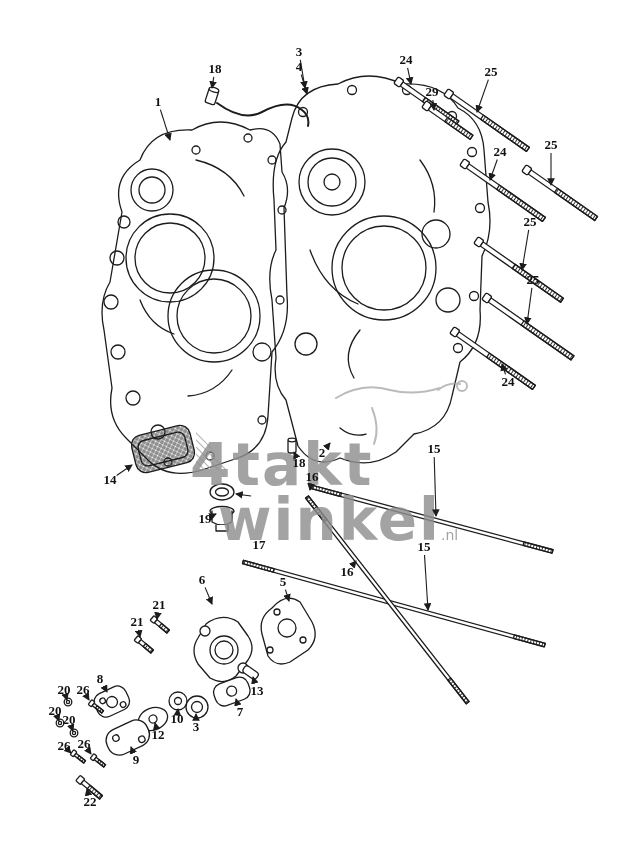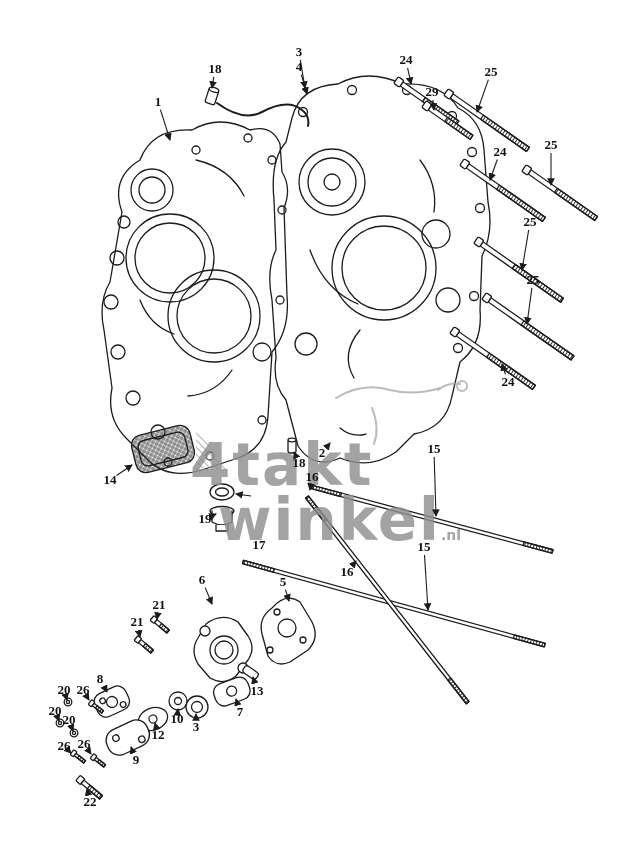--- a/index.html
+++ b/index.html
@@ -11,21 +11,21 @@
   .leaders{pointer-events:none;}
   .leaders line{stroke:var(--ink);stroke-width:1.1;}
   .callout-layer{position:absolute;inset:0;pointer-events:none;}
   .callout{position:absolute;transform:translate(-50%,-50%);
            font:600 13px "Liberation Serif",serif;color:#111;white-space:nowrap;}
   .watermark{position:absolute;left:190px;top:398px;color:var(--wm);opacity:.82;
              font-family:"DejaVu Sans",sans-serif;font-weight:700;line-height:.95;
              letter-spacing:2px;pointer-events:none;}
   .wm-line1{font-size:58px;margin-top:40px;}
   .wm-line2{font-size:58px;margin-left:28px;}
-  .wm-nl{font-size:14px;font-weight:700;letter-spacing:0;vertical-align:baseline;}
+  .wm-nl{font-size:14px;font-weight:400;letter-spacing:0;vertical-align:baseline;}
 </style>
 </head>
 <body>
 
 <div class="stage">
 
   <svg class="art" width="638" height="850" viewBox="0 0 638 850">
     <defs>
       <pattern id="mesh" width="4" height="4" patternUnits="userSpaceOnUse" patternTransform="rotate(40)">
         <path d="M0 0H4 M0 2H4 M0 0V4 M2 0V4" stroke="#1c1c1c" stroke-width="0.6" fill="none"></path>

